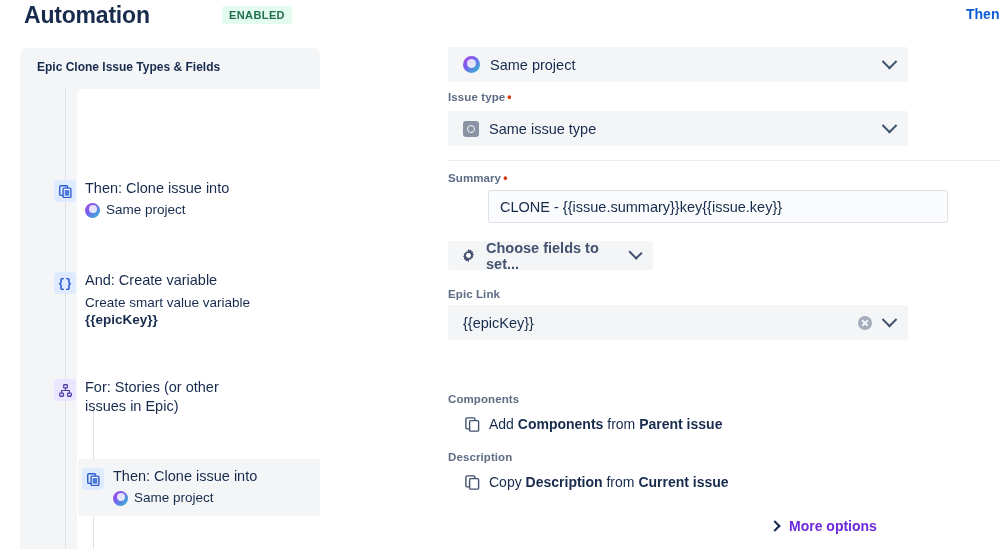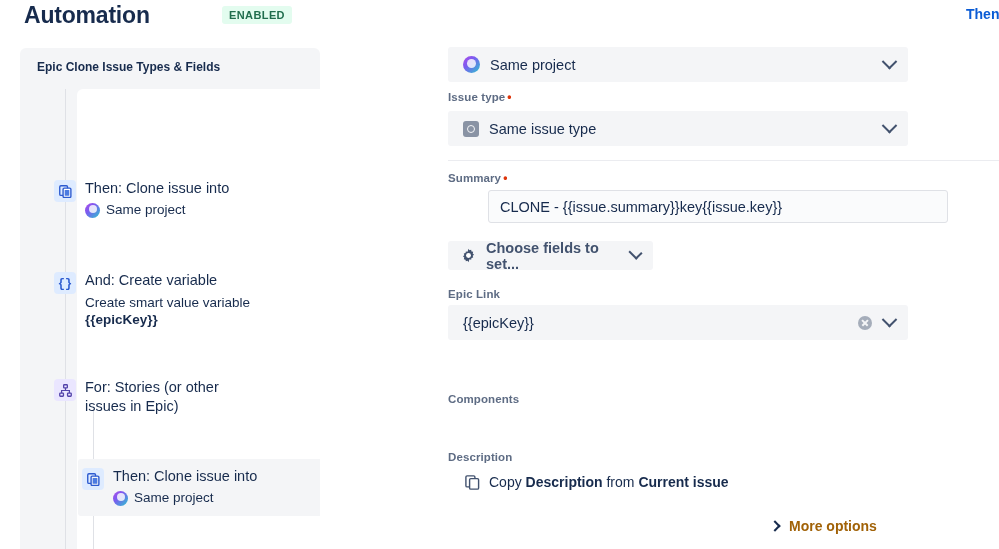--- a/index.html
+++ b/index.html
@@ -187,21 +187,21 @@
     position: absolute;
     display: flex; align-items: center;
     font-size: 14px; color: #172B4D;
   }
   .copy-row .txt { margin-left: 9px; }
   .copy-row b { font-weight: 700; }
 
   .more-options {
     position: absolute; left: 451px; top: 478px;
     display: flex; align-items: center; gap: 10px;
-    font-size: 14px; font-weight: 700; color: #a16207;
+    font-size: 14px; font-weight: 700; color: #6d28d9;
   }
   .chev-right {
     width: 8px; height: 8px; flex: 0 0 8px;
     border-right: 2.2px solid #172B4D; border-top: 2.2px solid #172B4D;
     transform: rotate(45deg);
   }
 
   svg { display: block; }
 </style>
 </head>
@@ -331,20 +331,29 @@
     </div>
 
     <div class="field-label" style="left:128px; top:248px;">Epic Link</div>
     <div class="select-box" style="left:128px; top:265px; width:460px; height:35px;">
       <span class="select-value">{{epicKey}}</span>
       <span class="clear-x"></span>
       <span class="chev"></span>
     </div>
 
     <div class="field-label" style="left:128px; top:353px;">Components</div>
+    <div class="copy-row" style="left:145px; top:376px;">
+      <span>
+        <svg width="15" height="15" viewBox="0 0 15 15">
+          <rect x="0.9" y="0.9" width="9" height="11" rx="1.2" fill="none" stroke="#42526E" stroke-width="1.4"></rect>
+          <rect x="4.6" y="3.6" width="9" height="10.5" rx="1.2" fill="#ffffff" stroke="#42526E" stroke-width="1.4"></rect>
+        </svg>
+      </span>
+      <span class="txt"><span>Add</span>&nbsp;<b>Components</b>&nbsp;<span>from</span>&nbsp;<b>Parent issue</b></span>
+    </div>
 
     <div class="field-label" style="left:128px; top:411px;">Description</div>
     <div class="copy-row" style="left:145px; top:434px;">
       <span>
         <svg width="15" height="15" viewBox="0 0 15 15">
           <rect x="0.9" y="0.9" width="9" height="11" rx="1.2" fill="none" stroke="#42526E" stroke-width="1.4"></rect>
           <rect x="4.6" y="3.6" width="9" height="10.5" rx="1.2" fill="#ffffff" stroke="#42526E" stroke-width="1.4"></rect>
         </svg>
       </span>
       <span class="txt"><span>Copy</span>&nbsp;<b>Description</b>&nbsp;<span>from</span>&nbsp;<b>Current issue</b></span>

